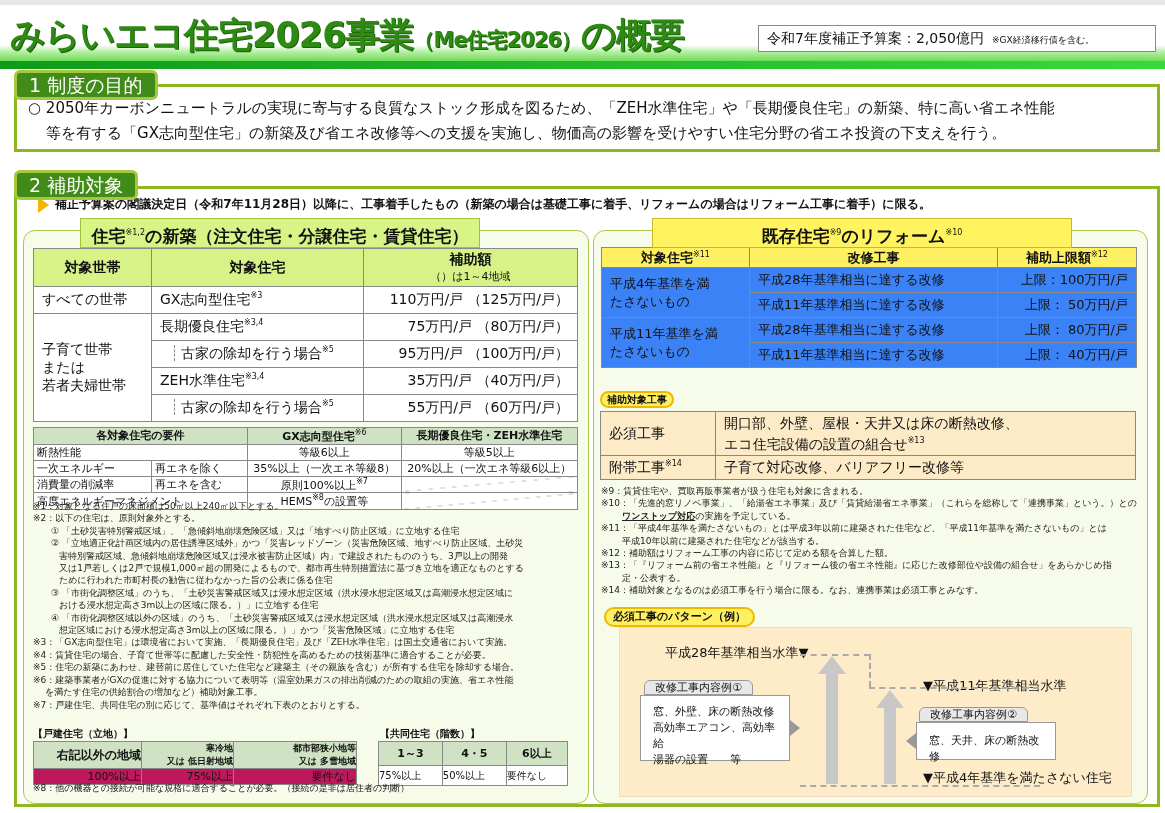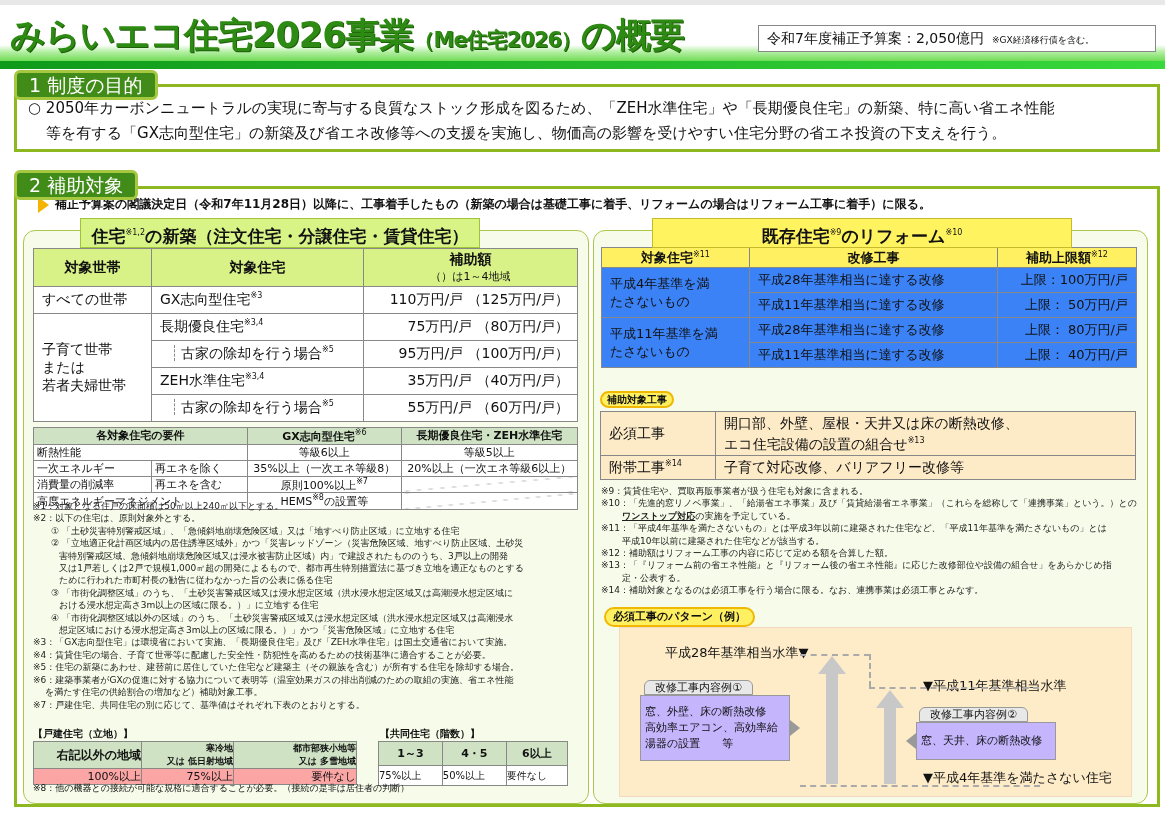--- a/index.html
+++ b/index.html
@@ -39,21 +39,21 @@
 .t2 td{background:#fff;height:15px;padding:0 3px}
 .t2 .c{text-align:center}
 .notes{position:absolute;font-size:9px;line-height:12.4px;color:#222}
 .notesL{left:33px;top:500px;width:550px}
 .notesL .i1{padding-left:18px}
 .notesL .i2{padding-left:26px}
 .sub{position:absolute;font-size:10px;font-weight:bold}
 .t3{left:33px;top:741px;width:324px;font-size:11px;text-align:right}
 .t3 th{background:#cfe3c4;font-weight:bold;height:24px;font-size:9px}
 .t3 th.big{font-size:12px}
-.t3 td{background:#fca5a5;height:14px}
+.t3 td{background:#be185d;height:14px}
 .t4{left:378px;top:741px;width:190px;font-size:11px;}
 .t4 th{background:#cfe3c4;font-weight:bold;height:24px;font-size:11px}
 .t4 td{background:#fff;height:20px;font-size:10px}
 .note8{position:absolute;left:33px;top:782px;font-size:9px}
 .t5{left:601px;top:247px;width:536px;font-size:13px}
 .t5 th{background:#fff061;font-weight:bold;height:20px}
 .t5 td{background:#3b82f6;height:25px;padding:0 8px}
 .t5 .r{text-align:right}
 .badge{position:absolute;background:#fff061;border:2px solid #f0b800;border-radius:10px;font-size:10px;font-weight:bold;padding:0 5px;height:17px;line-height:13px}
 .t6{left:600px;top:411px;width:536px;font-size:14px}
@@ -61,21 +61,21 @@
 .notesR{left:601px;top:485px;width:545px}
 .notesR .i{padding-left:21px}
 .notesR u{font-weight:bold}
 .diag{position:absolute;left:619px;top:627px;width:513px;height:170px;background:#feecc9;border:1px solid #f6d8c0}
 .lvl{position:absolute;font-size:13px;white-space:nowrap}
 .dl{position:absolute;border-top:2px dashed #aaa}
 .dv{position:absolute;border-left:2px dashed #aaa}
 .arrow{position:absolute;width:12px;background:#c8c8c8}
 .arrowhead{position:absolute;width:0;height:0;border-left:14px solid transparent;border-right:14px solid transparent;border-bottom:18px solid #c8c8c8}
 .exlabel{position:absolute;background:#e8e8e8;border:1px solid #999;border-radius:6px 6px 0 0;font-size:11px;padding:0 10px;height:15px;line-height:14px}
-.exbox{position:absolute;background:#c4b5fd;border:1px solid #999;font-size:11px;line-height:16px;padding:8px 4px}
+.exbox{position:absolute;background:#ffffff;border:1px solid #999;font-size:11px;line-height:16px;padding:8px 12px}
 .cal{position:absolute;width:0;height:0;border-top:8px solid transparent;border-bottom:8px solid transparent}
 </style>
 </head>
 <body>
 
 <div class="topbar"></div>
 <div class="grad"></div>
 <div class="greenbar"></div>
 <div class="title"><span>みらいエコ住宅2026事業</span><span class="small">（Me住宅2026）</span><span>の概要</span></div>
 <div class="budget"><span>令和7年度補正予算案：2,050億円</span><span class="note">※GX経済移行債を含む。</span></div>

